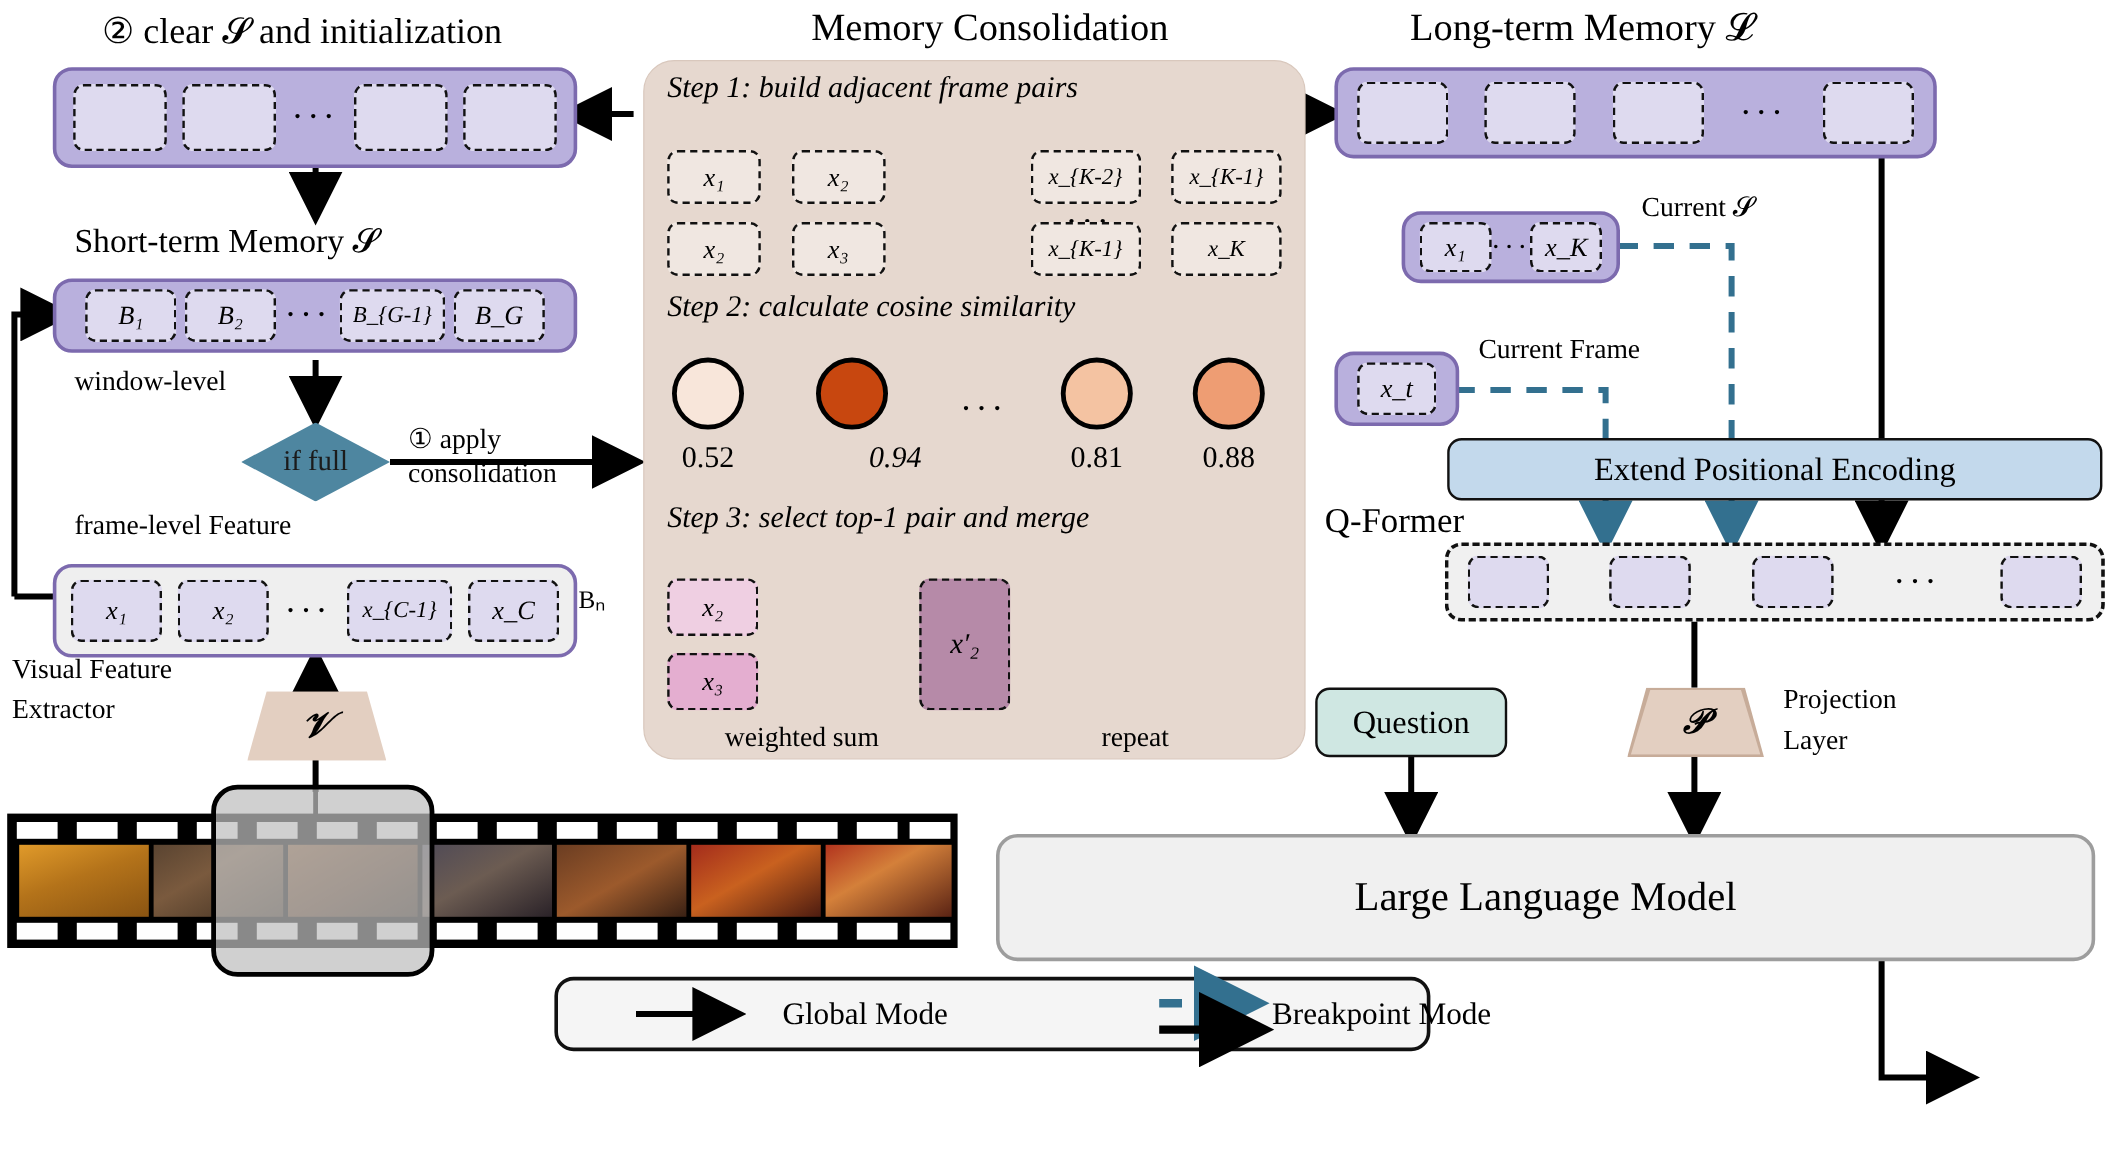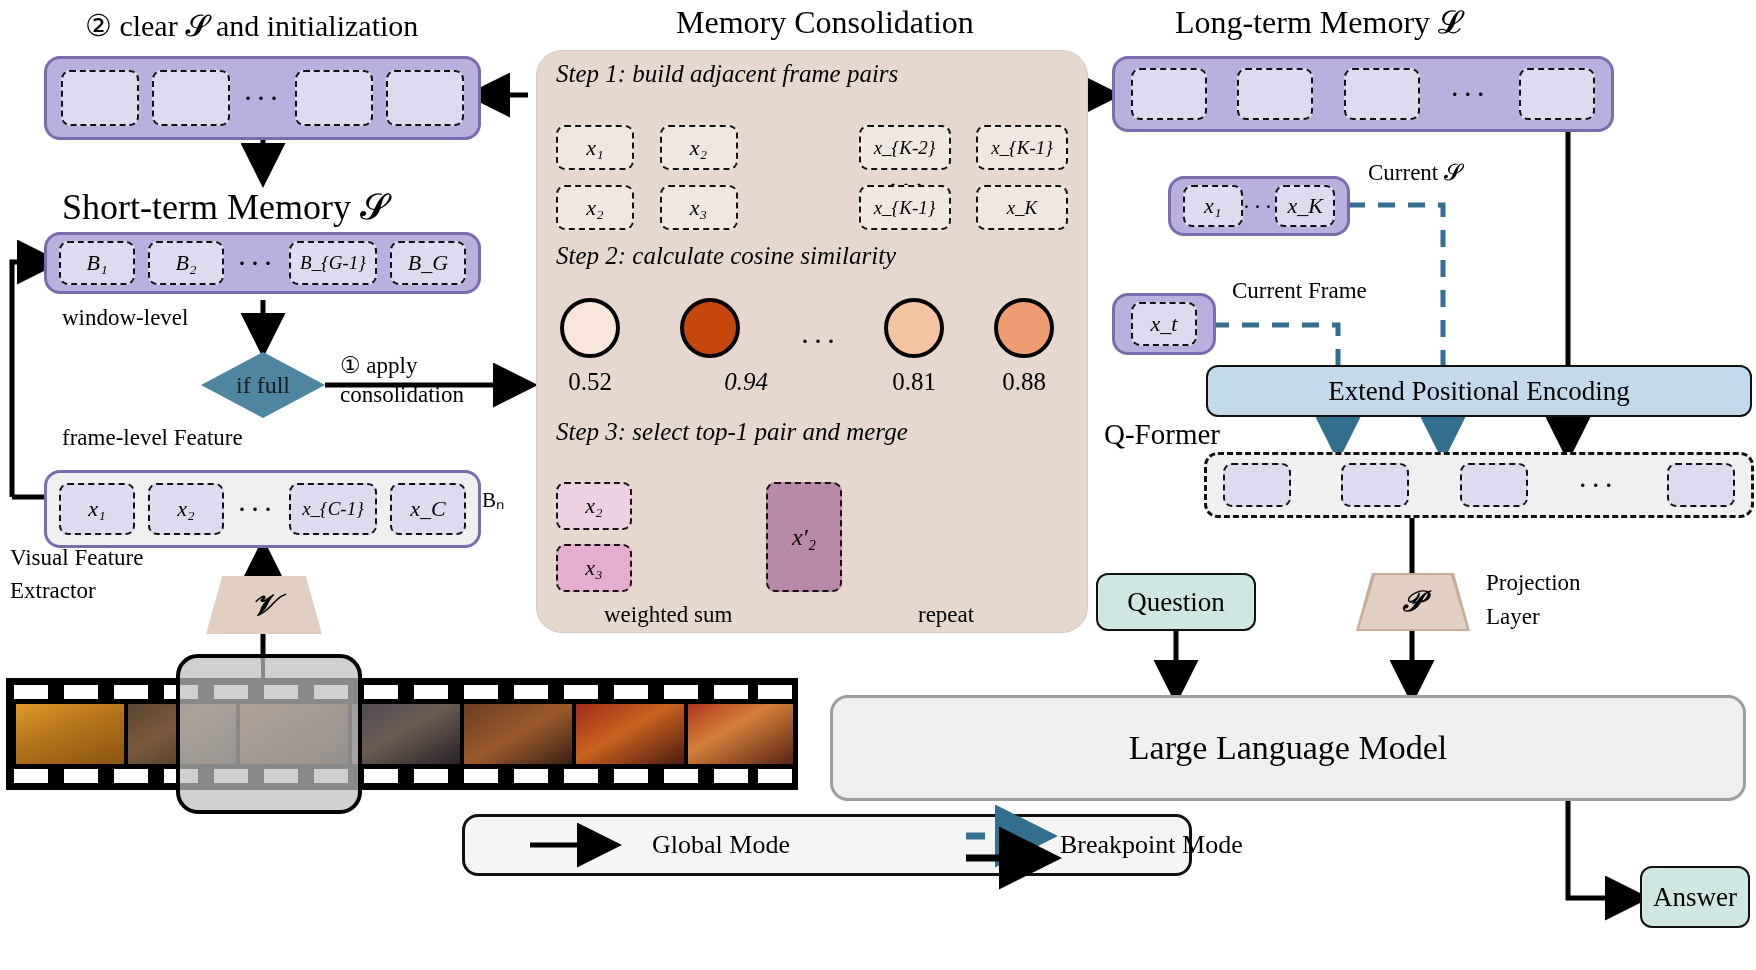--- a/index.html
+++ b/index.html
@@ -108,23 +108,23 @@
   <div class="abs hdr" style="left:85px;top:8px;">② clear 𝓢 and initialization</div>
 
   <div class="abs bar" id="init-bar" style="left:44px;top:56px;width:437px;height:84px;padding:0 14px;justify-content:space-between;">
     <div class="cell" style="width:78px;height:56px;"></div>
     <div class="cell" style="width:78px;height:56px;"></div>
     <div class="dots">···</div>
     <div class="cell" style="width:78px;height:56px;"></div>
     <div class="cell" style="width:78px;height:56px;"></div>
   </div>
 
-  <div class="abs hdr" style="left:62px;top:186px;font-size:36px;">Short-term Memory 𝓢</div>
-
-  <div class="abs bar" style="left:44px;top:232px;width:437px;height:62px;padding:0 12px;justify-content:space-between;">
+  <div class="abs hdr" style="left:62px;top:186px;font-size:28px;">Short-term Memory 𝓢</div>
+
+  <div class="abs bar" style="left:44px;top:232px;width:437px;height:62px;padding:0 24px;justify-content:space-between;">
     <div class="cell" style="width:76px;height:44px;">B₁</div>
     <div class="cell" style="width:76px;height:44px;">B₂</div>
     <div class="dots">···</div>
     <div class="cell" style="width:88px;height:44px;font-size:19px;">B_{G-1}</div>
     <div class="cell" style="width:76px;height:44px;">B_G</div>
   </div>
 
   <div class="abs lbl" style="left:62px;top:305px;">window-level</div>
 
   <div class="abs lbl" style="left:340px;top:352px;">① apply</div>
@@ -304,23 +304,20 @@
        clip-path:polygon(15% 0,85% 0,100% 100%,0 100%);background:#e3cfc1;">
     <span class="cal" style="font-size:29px;">𝒫</span>
   </div>
   <div class="abs lbl" style="left:1486px;top:570px;">Projection</div>
   <div class="abs lbl" style="left:1486px;top:604px;">Layer</div>
 
   <div class="abs llm ctr" style="left:830px;top:695px;width:916px;height:106px;">
     <span class="hdr" style="font-size:34px;">Large Language Model</span>
   </div>
 
-  <div class="abs teal ctr" style="left:1640px;top:866px;width:110px;height:62px;">
-    <span style="font-size:27px;">Answer</span>
-  </div>
 
   <div class="abs legendbox" style="left:462px;top:814px;width:730px;height:62px;"></div>
 
   <svg class="ov">
     <line x1="530" y1="845" x2="612" y2="845" stroke="#000" stroke-width="5" marker-end="url(#ah)"></line>
     <line x1="966" y1="836" x2="1044" y2="836" stroke="#33708f" stroke-width="7" stroke-dasharray="19,13" marker-end="url(#ahb)"></line>
     <line x1="966" y1="858" x2="1048" y2="858" stroke="#000" stroke-width="7" marker-end="url(#ah)"></line>
   </svg>
 
   <div class="abs lbl" style="left:652px;top:830px;font-size:26px;">Global Mode</div>

